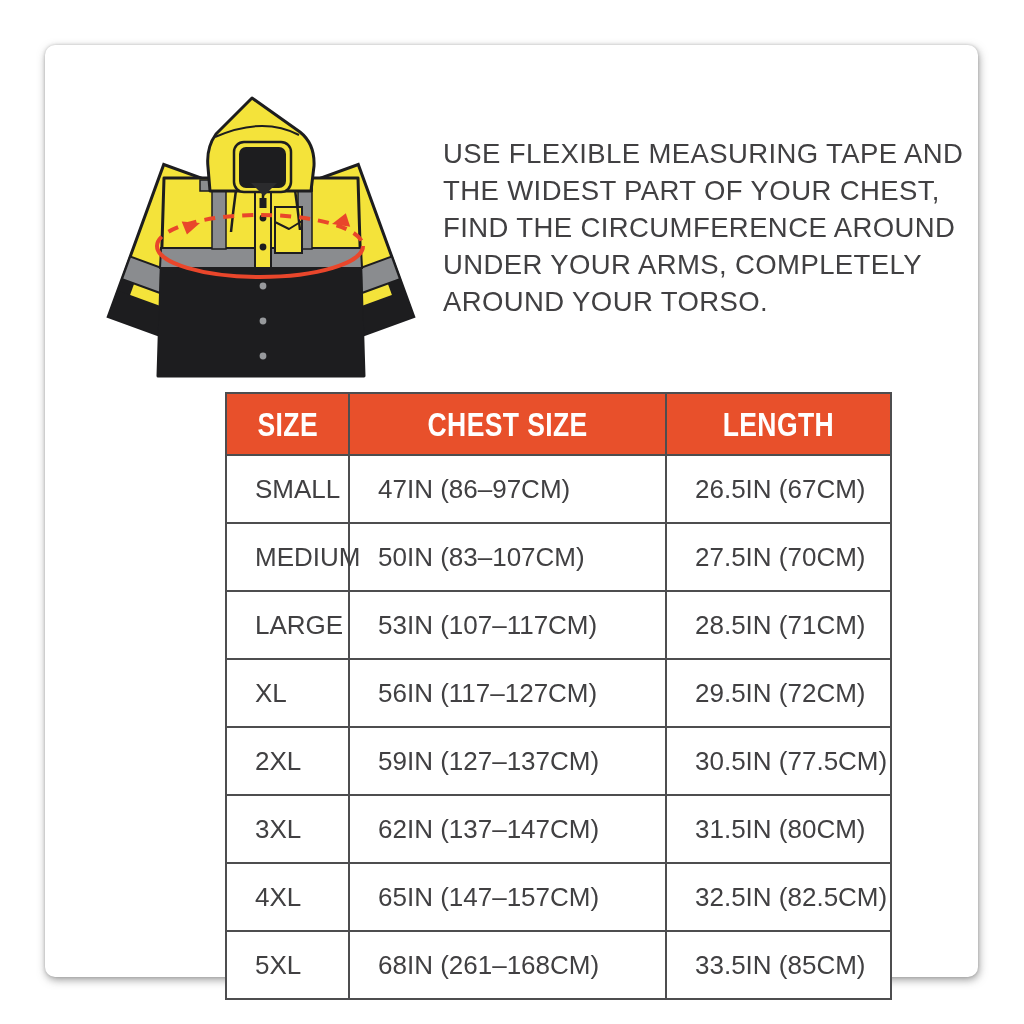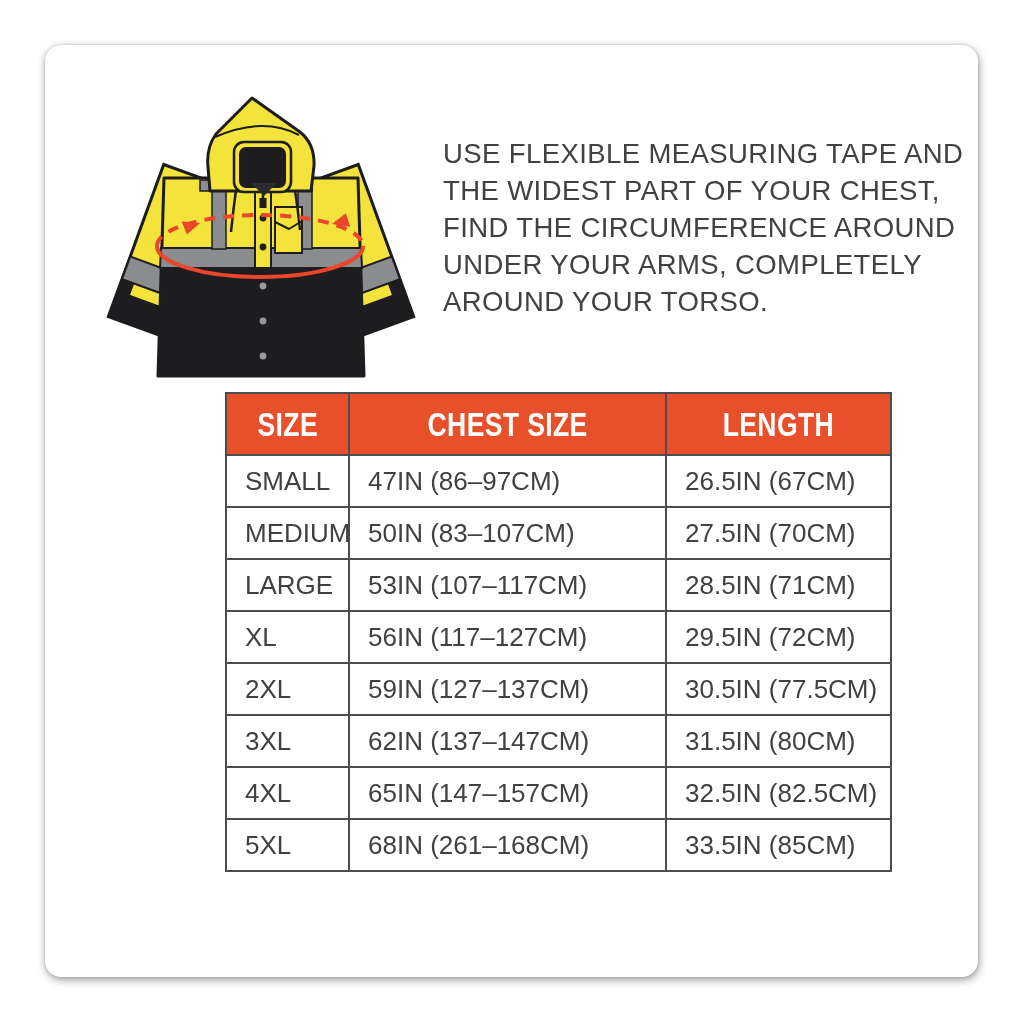--- a/index.html
+++ b/index.html
@@ -8,21 +8,21 @@
     width: 1024px;
     height: 1024px;
     background: #ffffff;
     font-family: "Liberation Sans", sans-serif;
   }
   .card {
     position: absolute;
     left: 45px; top: 45px;
     width: 933px; height: 932px;
     background: #ffffff;
-    border-radius: 16px;
+    border-radius: 10px;
     box-shadow: 1px 3px 9px rgba(80,80,80,0.55), 0 0 3px rgba(120,120,120,0.35);
   }
   .jacket-svg {
     position: absolute;
     left: 47px; top: 45px;
     width: 336px; height: 296px;
   }
   .instructions {
     position: absolute;
     left: 398px; top: 90px;
@@ -56,24 +56,24 @@
     display: inline-block;
     transform: scaleX(0.78);
     transform-origin: center;
     color: #ffffff;
     font-size: 34px;
     font-weight: bold;
     letter-spacing: 0.5px;
     white-space: nowrap;
   }
   table.size-chart td {
-    height: 52px;
+    height: 68px;
     color: #414042;
     font-size: 26px;
-    padding-left: 18px;
+    padding-left: 28px;
     vertical-align: middle;
     white-space: nowrap;
     background: #ffffff;
   }
 </style>
 </head>
 <body>
 
 <div class="card">
 

